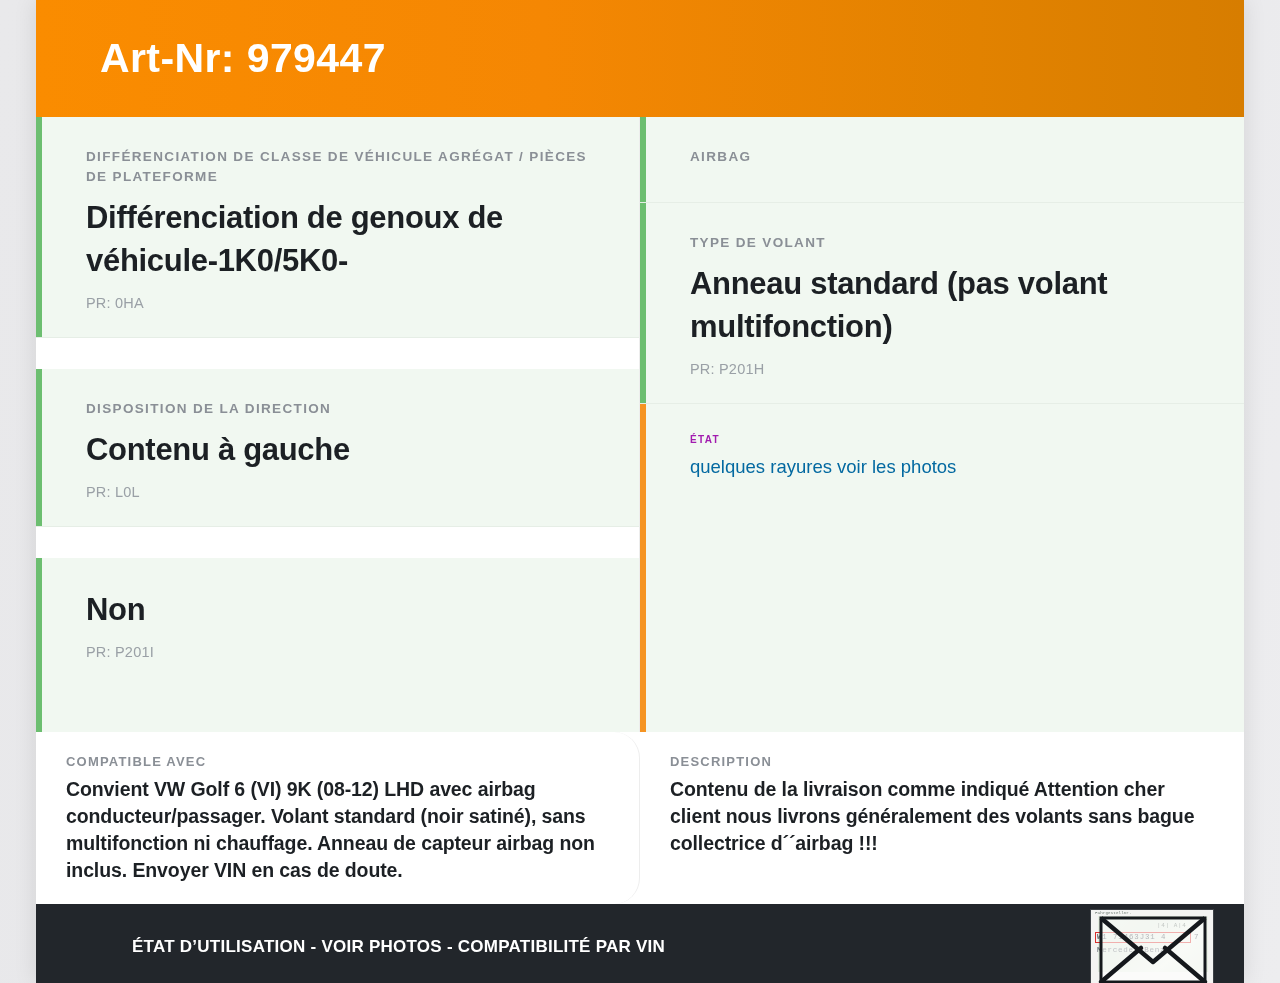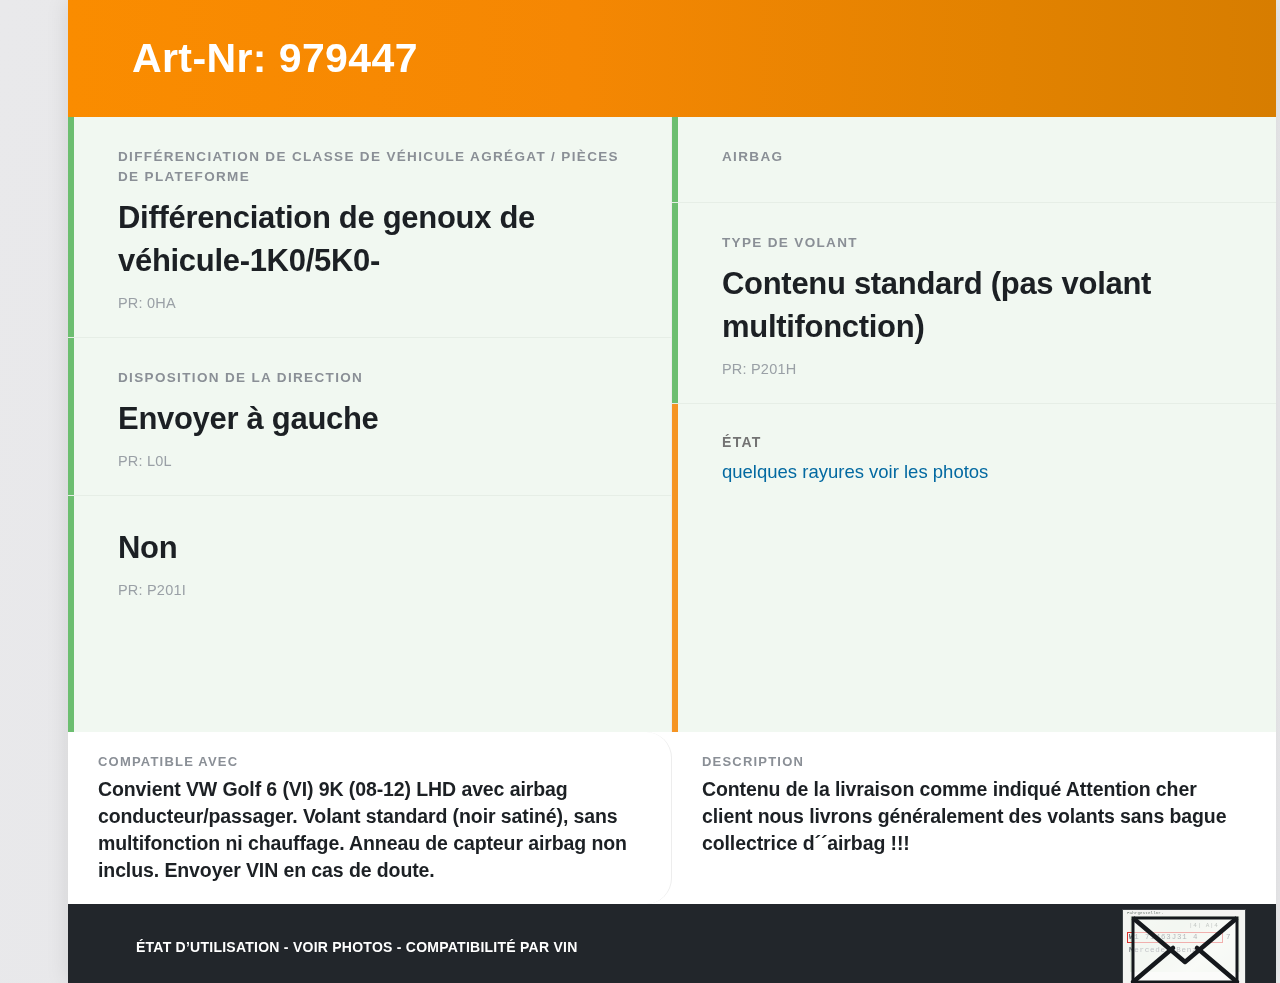--- a/index.html
+++ b/index.html
@@ -19,21 +19,20 @@
   .page {
     position: absolute;
     left: 36px;
     top: 0;
     width: 1208px;
     height: 983px;
     background: #ffffff;
     box-shadow: 0 0 22px rgba(0,0,0,0.10);
     display: flex;
     flex-direction: column;
-    margin-left: 32px;
   }
 
   
   .header {
     height: 117px;
     background: linear-gradient(90deg, #fa8c00 0%, #f58703 42%, #e28200 78%, #d77d00 100%);
     display: flex;
     align-items: center;
     flex: 0 0 auto;
   }
@@ -51,21 +50,21 @@
     flex: 0 0 auto;
     height: 615px;
     background: #ffffff;
   }
   .col {
     width: 604px;
     display: flex;
     flex-direction: column;
     position: relative;
   }
-  .col-left { border-right: 1px solid #ededed; }
+  .col-left { border-right: 1px solid #ededed; gap: 31px; }
 
   
   .spec-card {
     position: relative;
     background: #f1f8f1;
     padding: 30px 46px 26px 50px;
     border-bottom: 1px solid #e6eee6;
     flex: 0 0 auto;
   }
   .spec-card::before {
@@ -101,24 +100,24 @@
   }
   .spec-code {
     font-size: 14.5px;
     color: #9aa0a6;
     margin-top: 13px;
     letter-spacing: 0.2px;
   }
 
   
   .state-label {
-    font-size: 14px;
+    font-size: 10px;
     font-weight: bold;
     letter-spacing: 1.3px;
-    color: #737373;
+    color: #a21caf;
     text-transform: uppercase;
     margin-bottom: 9px;
   }
   .state-text {
     font-size: 18.5px;
     color: #0369a1;
     line-height: 26px;
   }
 
   
@@ -153,24 +152,24 @@
   .footer {
     position: relative;
     height: 86px;
     background: #22262b;
     display: flex;
     align-items: center;
     flex: 0 0 auto;
   }
   .footer-text {
     color: #ffffff;
-    font-size: 14px;
+    font-size: 17px;
     font-weight: bold;
     letter-spacing: 0.25px;
-    padding-left: 68px;
+    padding-left: 96px;
   }
 
   
   .stamp {
     position: absolute;
     right: 30px;
     top: 5px;
     width: 124px;
     height: 80px;
     background: #f4f4f2;
@@ -245,40 +244,40 @@
     <div class="col col-left">
 
       <div class="spec-card">
         <div class="spec-label">DIFFÉRENCIATION DE CLASSE DE VÉHICULE AGRÉGAT / PIÈCES DE PLATEFORME</div>
         <div class="spec-value">Différenciation de genoux de véhicule-1K0/5K0-</div>
         <div class="spec-code">PR: 0HA</div>
       </div>
 
       <div class="spec-card">
         <div class="spec-label">DISPOSITION DE LA DIRECTION</div>
-        <div class="spec-value">Envoyer à gauche</div>
+        <div class="spec-value">Contenu à gauche</div>
         <div class="spec-code">PR: L0L</div>
       </div>
 
       <div class="spec-card filler">
         <div class="spec-value">Non</div>
         <div class="spec-code">PR: P201I</div>
       </div>
 
     </div>
 
     <div class="col col-right">
 
       <div class="spec-card">
         <div class="spec-label">AIRBAG</div>
       </div>
 
       <div class="spec-card">
         <div class="spec-label">TYPE DE VOLANT</div>
-        <div class="spec-value">Contenu standard (pas volant multifonction)</div>
+        <div class="spec-value">Anneau standard (pas volant multifonction)</div>
         <div class="spec-code">PR: P201H</div>
       </div>
 
       <div class="spec-card state-card filler">
         <div class="state-label">ÉTAT</div>
         <div class="state-text">quelques rayures voir les photos</div>
       </div>
 
     </div>
   </div>

